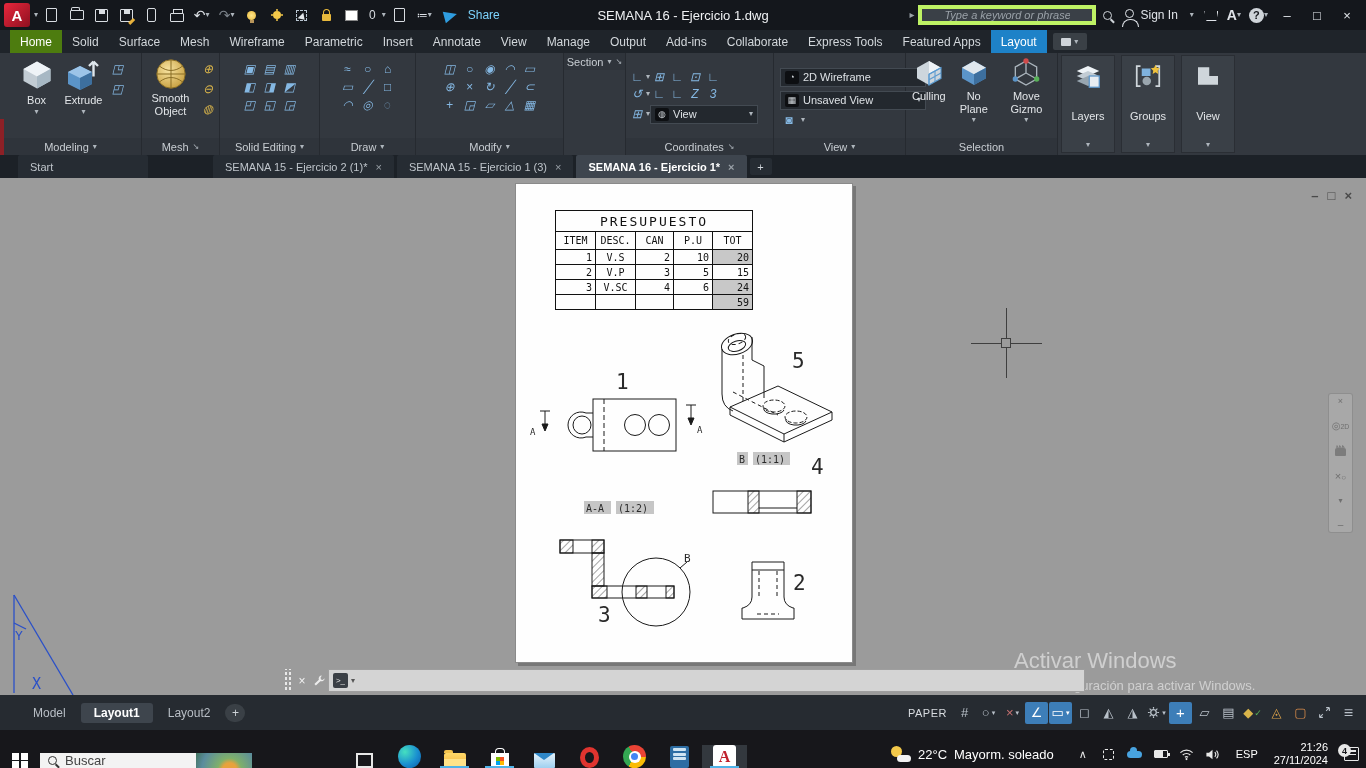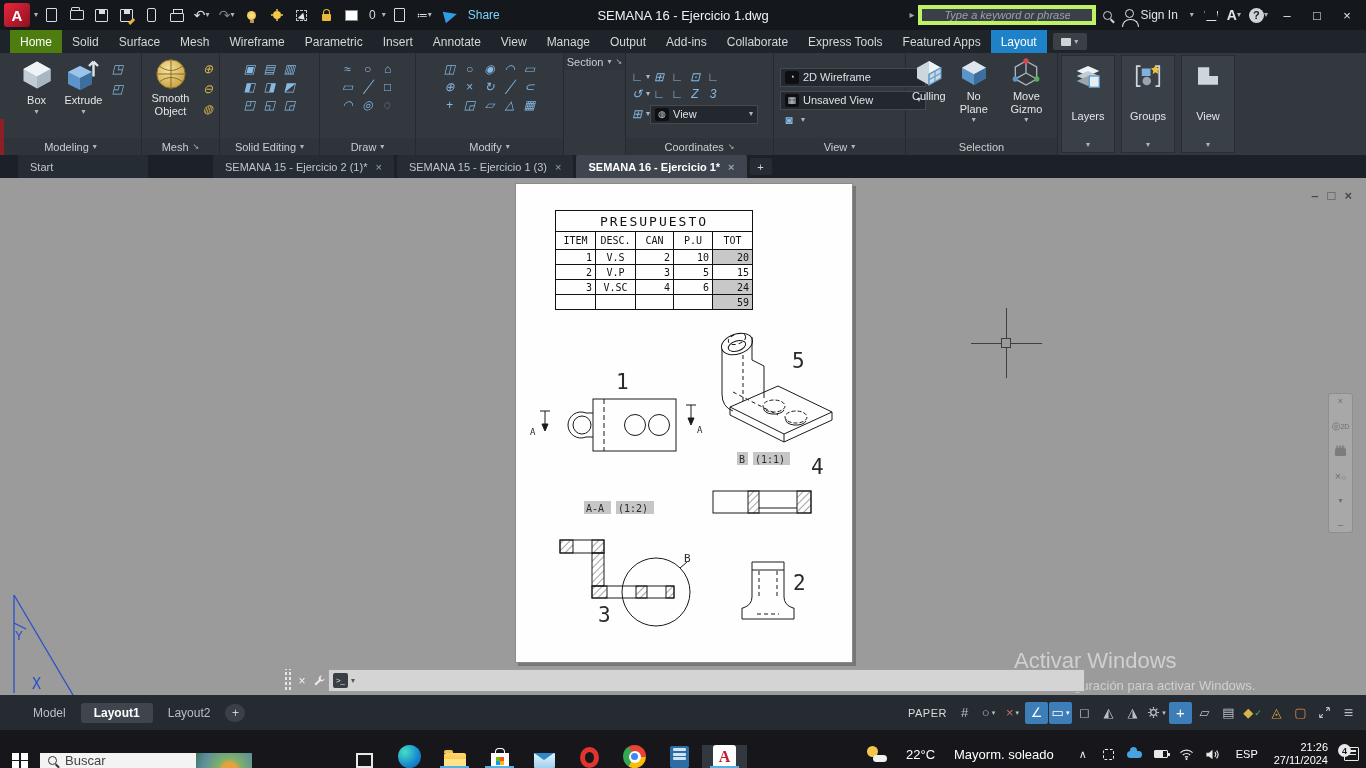--- a/index.html
+++ b/index.html
@@ -136,21 +136,21 @@
   .mail{width:21px;height:15px;background:linear-gradient(#e8f4fc,#9fd0f0);position:relative;border-radius:1px}
   .mail::before{content:"";position:absolute;top:0;left:0;border:7.5px solid transparent;border-top:7px solid #2e87c8;border-left-width:10.5px;border-right-width:10.5px}
   .opera{width:19px;height:21px;border:5px solid #e0342f;border-radius:50%}
   .chrome{width:23px;height:23px;border-radius:50%;background:conic-gradient(from -30deg,#ea4335 0 120deg,#fbbc05 0 240deg,#34a853 0);position:relative}
   .chrome::after{content:"";position:absolute;inset:5.5px;background:#fff;border-radius:50%}
   .chrome::before{content:"";position:absolute;inset:8px;background:#4285f4;border-radius:50%;z-index:2}
   .calc{width:19px;height:22px;background:#2d6da3;border-radius:2px;padding:2px 3px;display:flex;flex-direction:column;gap:1.5px}
   .calc i{height:3px;background:#cfe4f2;border-radius:1px}
   .acadapp{width:23px;height:23px;background:#fff;border-radius:3px;color:#c0202c;font-weight:bold;font-size:16px;display:flex;align-items:center;justify-content:center;font-family:"Liberation Serif",serif}
   .tb-right{margin-left:auto;display:flex;align-items:center}
-  .weather{display:flex;align-items:center;gap:19px;padding:0 14px;font-size:13px}
+  .weather{display:flex;align-items:center;gap:7px;padding:0 14px;font-size:13px}
   .wicon{width:20px;height:16px;position:relative}
   .wicon::before{content:"";position:absolute;left:0;top:0;width:11px;height:11px;border-radius:50%;background:#f3c84a}
   .wicon::after{content:"";position:absolute;right:0;bottom:0;width:14px;height:7px;background:#f2f2f2;border-radius:6px}
   .tray{display:flex;align-items:center;gap:4px;padding:0 4px}
   .tri{width:22px;height:24px;display:flex;align-items:center;justify-content:center;color:#e8e8e8;font-size:11px}
   .snipbox{width:11px;height:11px;border:1.3px dashed #e8e8e8;border-radius:2px}
   .cloud{width:15px;height:7px;background:#48a3e0;border-radius:7px;position:relative}
   .cloud::before{content:"";position:absolute;left:3px;top:-4px;width:7px;height:7px;background:#48a3e0;border-radius:50%}
   .battery{width:14px;height:8px;border:1.2px solid #e8e8e8;border-radius:1px;position:relative;background:linear-gradient(to right,#e8e8e8 0 70%,transparent 0)}
   .battery::after{content:"";position:absolute;right:-3px;top:1.5px;width:2px;height:3px;background:#e8e8e8}

